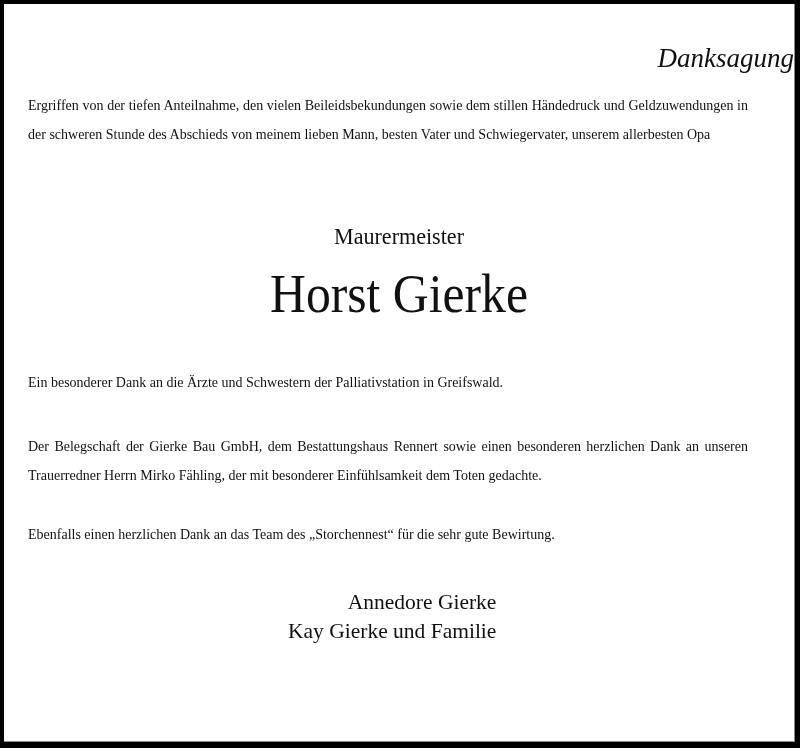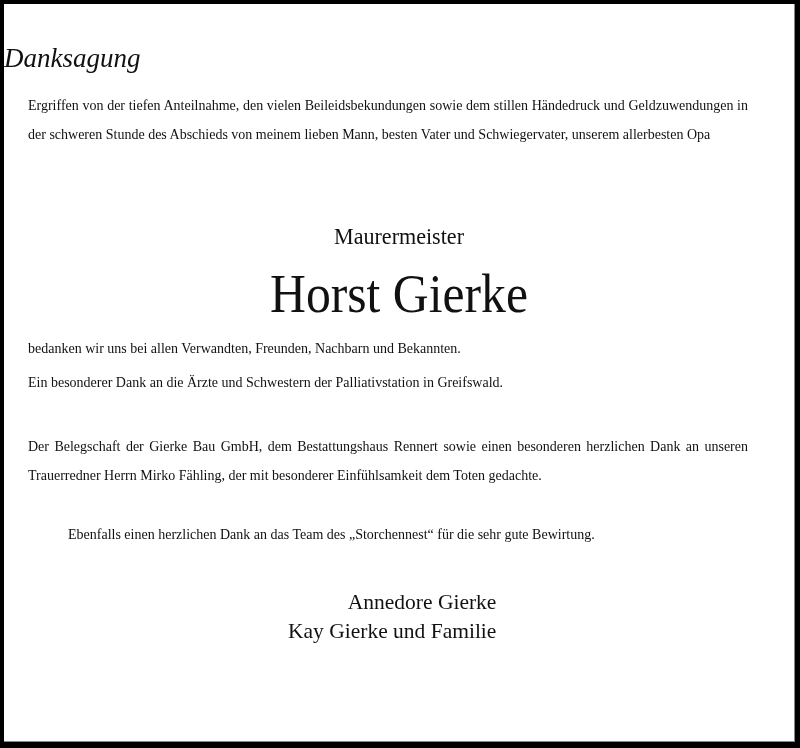--- a/index.html
+++ b/index.html
@@ -4,48 +4,47 @@
   <style>
     html, body { margin: 0; padding: 0; background: #000; }
     body { width: 800px; height: 748px; position: relative; overflow: hidden; }
     .frame {
       position: absolute; left: 4px; top: 4px; width: 791px; height: 738px;
       background: #fff; border-right: 1px solid #888; border-bottom: 1px solid #888;
       box-sizing: border-box;
     }
     .serif { font-family: "Liberation Serif", "DejaVu Serif", serif; color: #111; }
     .title {
-      position: absolute; left: 0; right: 0; top: 38px; text-align: left;
+      position: absolute; left: 0; right: 0; top: 38px; text-align: right;
       font-style: italic; font-size: 27px; line-height: 32px;
     }
     .para {
       position: absolute; left: 24px; width: 720px;
       font-size: 14px; line-height: 29px; text-align: justify;
       text-align-last: left;
       font-family: Liberation Serif, serif;
     }
     .p1 { top: 87px; }
     .subtitle { position: absolute; left: 0; right: 0; top: 217px; text-align: center; font-size: 24px; line-height: 30px; transform: scaleX(0.92); }
     .name { position: absolute; left: 0; right: 0; top: 258px; text-align: center; font-size: 54px; line-height: 64px; transform: scaleX(0.92); }
     .p2 { top: 330px; }
     .p3 { top: 364px; }
     .p4 { top: 428px; }
-    .p5 { top: 516px; margin-left: 40px; }
+    .p5 { top: 516px; }
     .signers { position: absolute; left: 284px; top: 584px; font-size: 21.5px; line-height: 29px; text-align: right; }
     .place { position: absolute; left: 36px; top: 684px; font-size: 21.5px; line-height: 29px; }
   </style>
 </head>
 <body>
 
 <div class="frame">
   <div class="title serif">Danksagung</div>
   <div class="para p1 serif">Ergriffen von der tiefen Anteilnahme, den vielen Beileidsbekundungen sowie dem stillen Händedruck und Geldzuwendungen in der schweren Stunde des Abschieds von meinem lieben Mann, besten Vater und Schwiegervater, unserem allerbesten Opa</div>
   <div class="subtitle serif">Maurermeister</div>
   <div class="name serif">Horst Gierke</div>
-  <div class="para p2 serif">bedanken wir uns bei allen Verwandten, Freunden, Nachbarn und Bekannten.</div>
   <div class="para p3 serif">Ein besonderer Dank an die Ärzte und Schwestern der Palliativstation in Greifswald.</div>
   <div class="para p4 serif">Der Belegschaft der Gierke Bau GmbH, dem Bestattungshaus Rennert sowie einen besonderen herzlichen Dank an unseren Trauerredner Herrn Mirko Fähling, der mit besonderer Einfühlsamkeit dem Toten gedachte.</div>
   <div class="para p5 serif">Ebenfalls einen herzlichen Dank an das Team des „Storchennest“ für die sehr gute Bewirtung.</div>
   <div class="signers serif">
     <div>Annedore Gierke</div>
     <div>Kay Gierke und Familie</div>
   </div>
 </div>
 
 </body></html>

